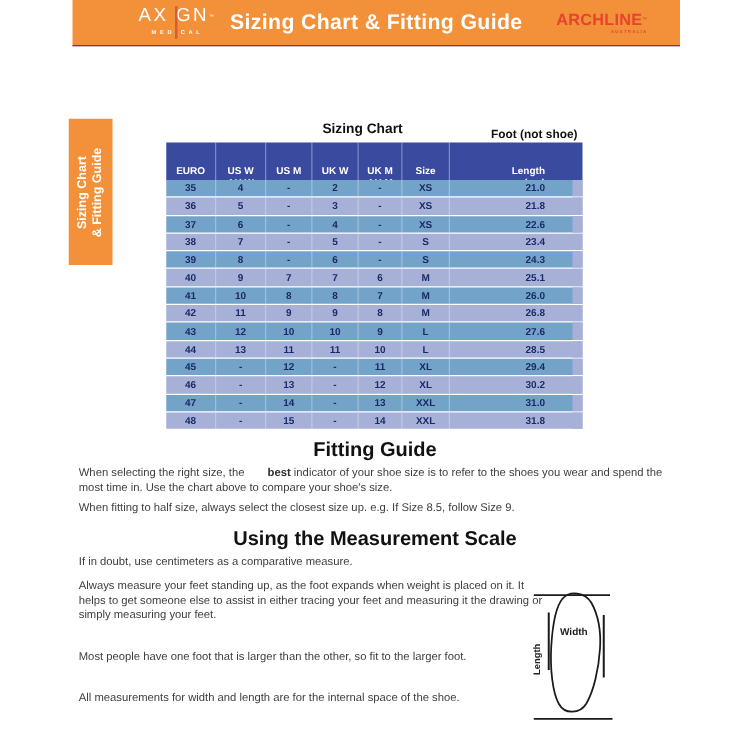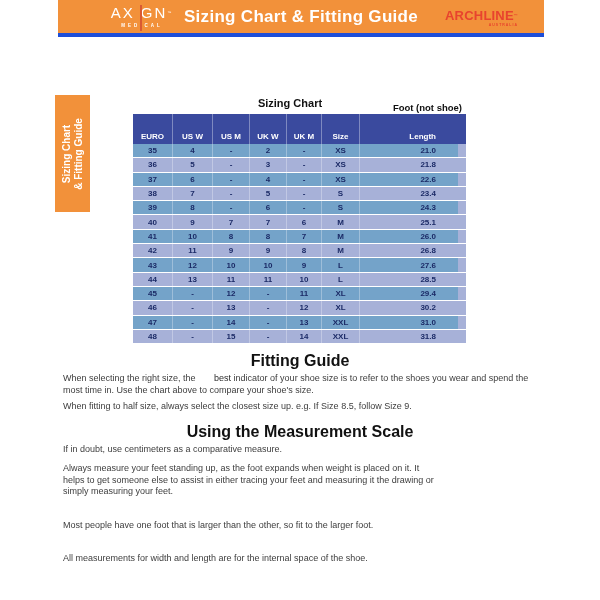--- a/index.html
+++ b/index.html
@@ -2,21 +2,21 @@
 <html><head>
 <meta charset="utf-8">
 <style>
   * { margin:0; padding:0; box-sizing:border-box; }
   html,body { background:#ffffff; }
   .page { position:relative; width:600px; height:600px; background:#ffffff;
           font-family:"Liberation Sans", sans-serif; overflow:hidden; }
 
   
   .topbar { position:absolute; left:58px; top:0; width:486px; height:37px;
-            background:#F2913A; border-bottom:4px solid #1d4ed8;
+            background:#F2913A; border-bottom:1px solid #1d4ed8;
             display:flex; align-items:center; }
   .bar-title { width:100%; text-align:center; color:#ffffff; font-weight:bold;
                font-size:17px; letter-spacing:.3px; }
   .axign { position:absolute; left:42px; top:5px; width:84px; text-align:center;
            color:#ffffff; }
   .axign-row { position:relative; display:flex; justify-content:center; gap:6px;
                font-size:15px; letter-spacing:2px; line-height:16px; }
   .axign-ibar { position:absolute; left:50%; top:0; width:2px; height:26px;
                 background:#D95A33; transform:translateX(-2px); }
   .axign-tm { font-size:4px; vertical-align:top; }
@@ -68,21 +68,21 @@
           line-height:11.5px; color:#3d3d3d; }
   #h-fitting { top:352px; }
   #p-fit-1   { top:373px; }
   #p-fit-2   { top:401px; }
   #h-measure { top:423px; }
   #p-meas-1  { top:444px; }
   #p-meas-2  { top:463px; width:378px; }
   #p-meas-3  { top:520px; }
   #p-meas-4  { top:553px; }
   #p-meas-5  { top:571px; width:405px; }
-  .bold { font-weight:normal; color:#2c2c2c;padding-left:16px; }
+  .bold { font-weight:bold; color:#2c2c2c;padding-left:16px; }
 
   
   .foot-fig { position:absolute; left:424px; top:466px; width:72px; height:118px; }
   .foot-fig svg { width:100%; height:100%; }
   .foot-fig text { font-family:"Liberation Sans", sans-serif; fill:#222;
                    font-weight:bold; }
 </style>
 </head>
 <body>
 
@@ -277,14 +277,25 @@
   <h2 class="sec-head" id="h-fitting">Fitting Guide</h2>
   <p class="para" id="p-fit-1"><span>When selecting the right size, the </span><span class="bold">best</span><span> indicator of your shoe size is to refer to the shoes you wear and spend the most time in. Use the chart above to compare your shoe's size.</span></p>
   <p class="para" id="p-fit-2">When fitting to half size, always select the closest size up. e.g. If Size 8.5, follow Size 9.</p>
 
   <h2 class="sec-head" id="h-measure">Using the Measurement Scale</h2>
   <p class="para" id="p-meas-2">Always measure your feet standing up, as the foot expands when weight is placed on it. It helps to get someone else to assist in either tracing your feet and measuring it the drawing or simply measuring your feet.</p>
   <p class="para" id="p-meas-1">If in doubt, use centimeters as a comparative measure.</p>
   <p class="para" id="p-meas-3">Most people have one foot that is larger than the other, so fit to the larger foot.</p>
   <p class="para" id="p-meas-4">All measurements for width and length are for the internal space of the shoe.</p>
 
+  <figure class="foot-fig">
+    <svg viewBox="0 0 72 118" xmlns="http://www.w3.org/2000/svg">
+      <line x1="3" y1="10" x2="64" y2="10" stroke="#1a1a1a" stroke-width="1.4"></line>
+      <line x1="3" y1="109" x2="66" y2="109" stroke="#1a1a1a" stroke-width="1.4"></line>
+      <line x1="15" y1="24" x2="15" y2="70" stroke="#1a1a1a" stroke-width="1.6"></line>
+      <line x1="59" y1="26" x2="59" y2="76" stroke="#1a1a1a" stroke-width="1.6"></line>
+      <path d="M 26 13 C 32 6 44 8 49 16 C 54 25 57 38 56 53 C 55 69 51 87 45 97 C 40 105 28 106 23 97 C 18 88 16 69 17 51 C 18 35 20 20 26 13 Z" fill="none" stroke="#1a1a1a" stroke-width="1.4"></path>
+      <text x="24" y="42" font-size="8">Width</text>
+      <text x="8" y="74" font-size="7.5" transform="rotate(-90 8 74)">Length</text>
+    </svg>
+  </figure>
 
 </div>
 
 </body></html>

